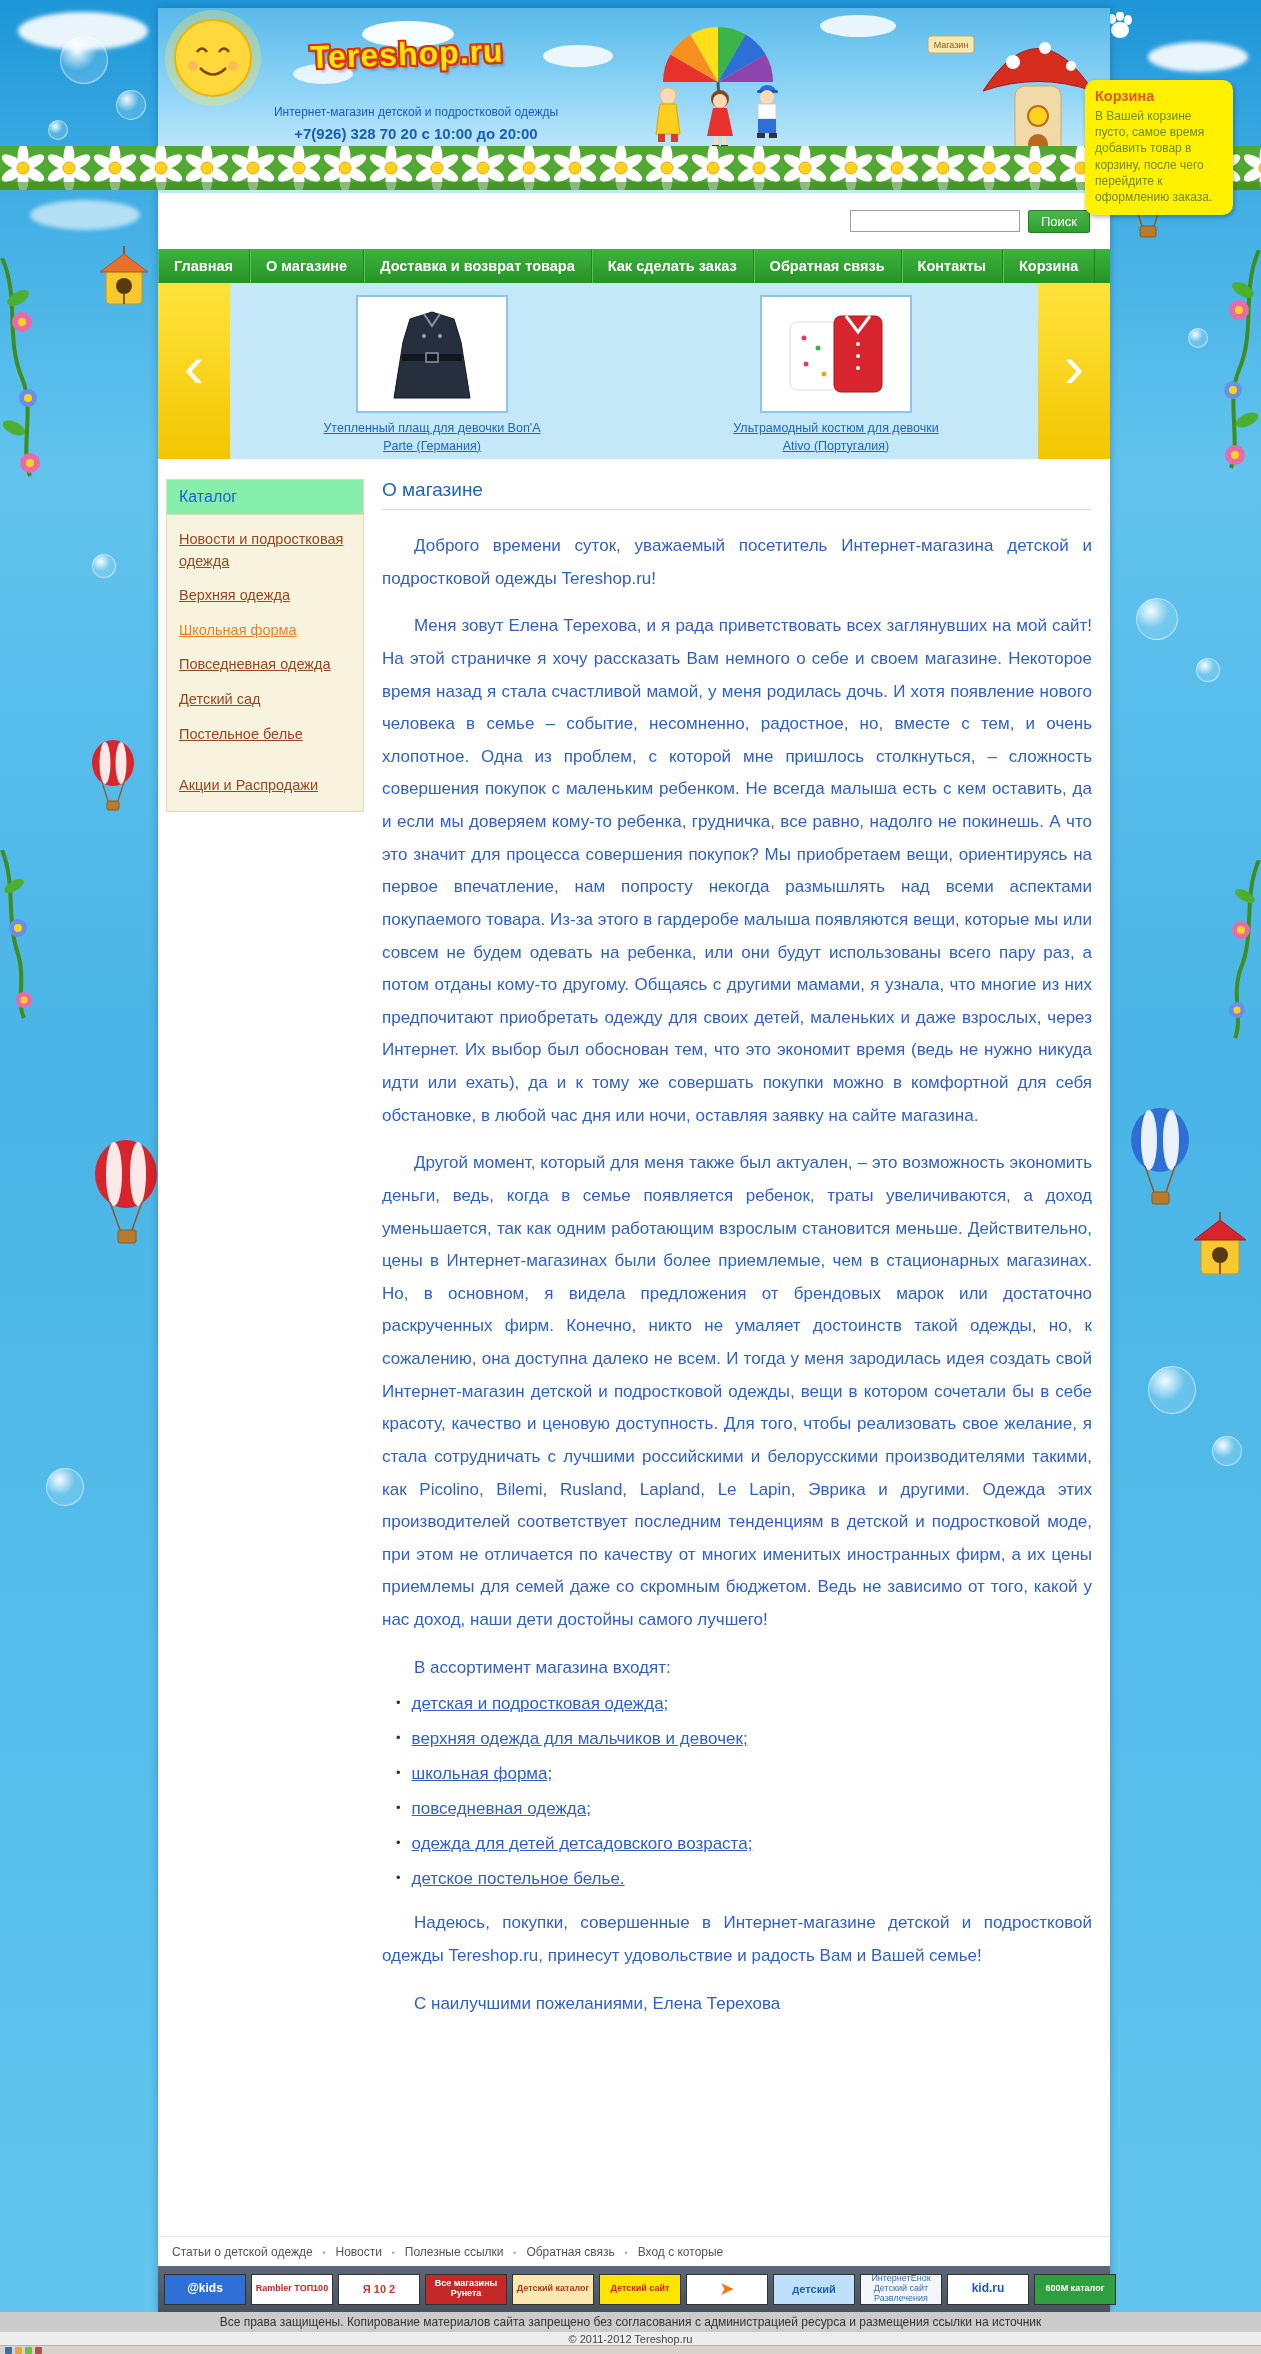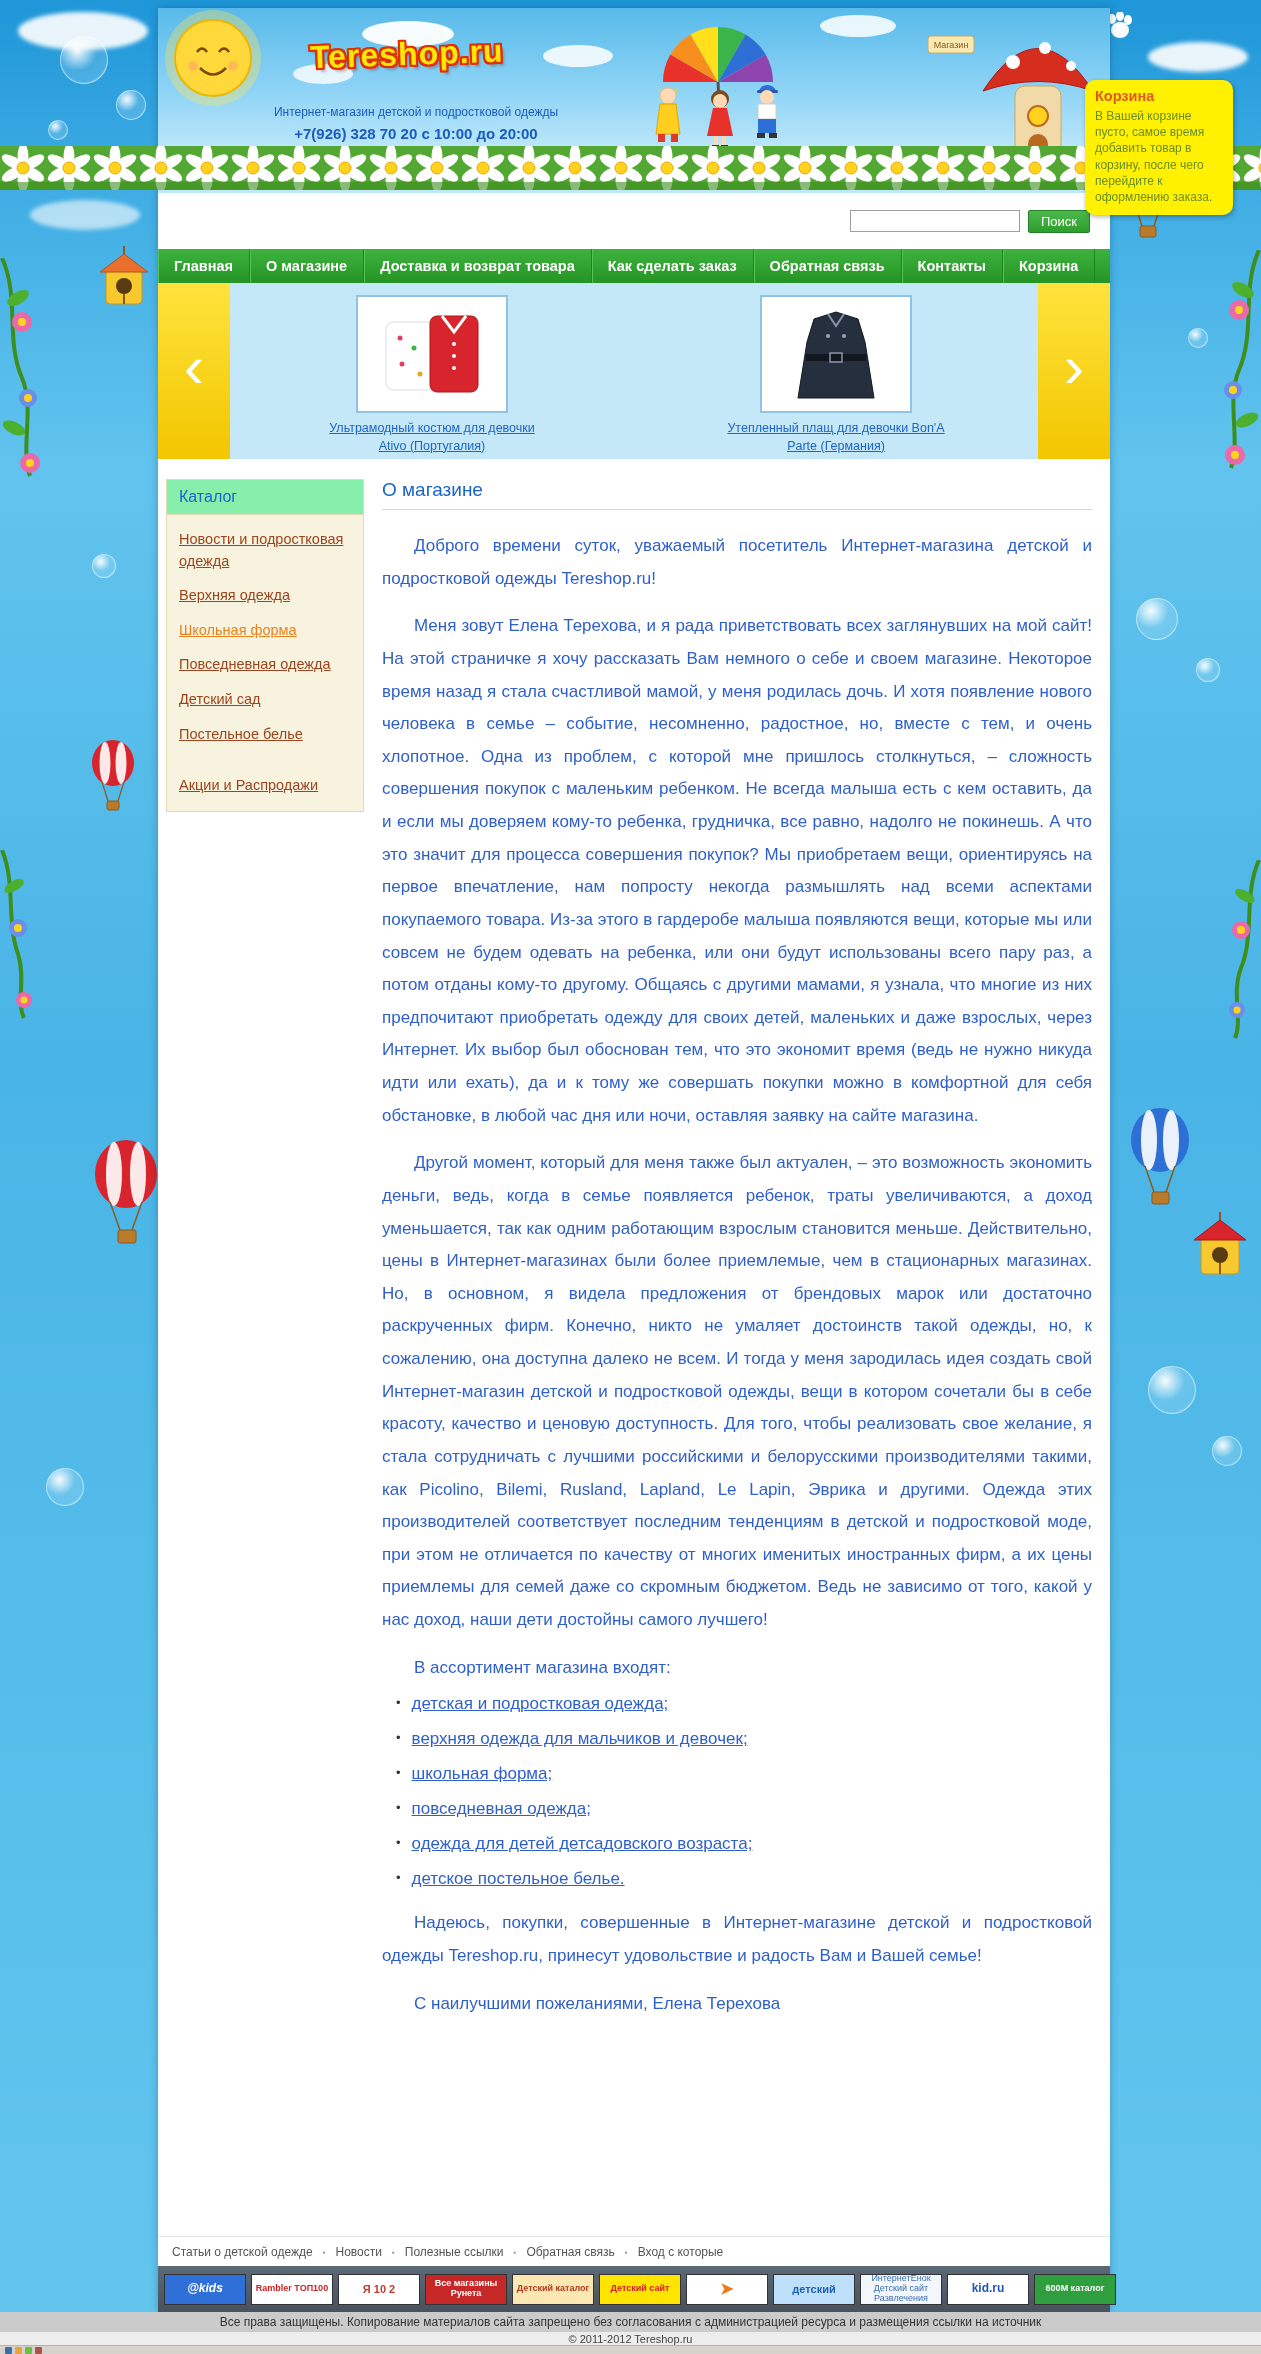--- a/index.html
+++ b/index.html
@@ -290,46 +290,46 @@
     <a class="nav-item">Контакты</a>
     <a class="nav-item">Корзина</a>
   </nav>
 
   <div class="carousel">
     <div class="car-arrow prev"></div>
     <div class="car-items">
       <div class="product">
         <div class="product-frame">
           <svg width="120" height="100">
+            <path d="M60,8 L38,15 L31,38 L22,94 L98,94 L89,38 L82,15 Z" fill="#262F3E" stroke="#141A26"></path>
+            <path d="M52,10 L60,22 L68,10" fill="none" stroke="#8A94A8" stroke-width="2"></path>
+            <rect x="30" y="50" width="60" height="7" fill="#11161F"></rect>
+            <rect x="54" y="49" width="12" height="9" fill="none" stroke="#8A94A8" stroke-width="1.5"></rect>
+            <circle cx="52" cy="32" r="2" fill="#9AA4B8"></circle>
+              <circle cx="68" cy="32" r="2" fill="#9AA4B8"></circle>
+          </svg>
+        </div>
+        <span class="product-title">Утепленный плащ для девочки Bon'A Parte (Германия)</span>
+      </div>
+      <div class="product">
+        <div class="product-frame">
+          <svg width="120" height="100">
             <rect x="14" y="18" width="52" height="68" rx="8" fill="#fff" stroke="#DDD"></rect>
             <circle cx="28" cy="34" r="2.5" fill="#E04060"></circle>
               <circle cx="42" cy="44" r="2.5" fill="#3BB54A"></circle>
             <circle cx="30" cy="60" r="2.5" fill="#E04060"></circle>
               <circle cx="48" cy="70" r="2.5" fill="#E8A81E"></circle>
             <rect x="58" y="12" width="48" height="76" rx="7" fill="#D8242C" stroke="#A81818"></rect>
             <path d="M70,12 L82,28 L94,12" fill="none" stroke="#fff" stroke-width="3"></path>
             <circle cx="82" cy="40" r="2" fill="#fff"></circle>
               <circle cx="82" cy="52" r="2" fill="#fff"></circle>
               <circle cx="82" cy="64" r="2" fill="#fff"></circle>
           </svg>
         </div>
         <span class="product-title">Ультрамодный костюм для девочки Ativo (Португалия)</span>
-      </div>
-      <div class="product">
-        <div class="product-frame">
-          <svg width="120" height="100">
-            <path d="M60,8 L38,15 L31,38 L22,94 L98,94 L89,38 L82,15 Z" fill="#262F3E" stroke="#141A26"></path>
-            <path d="M52,10 L60,22 L68,10" fill="none" stroke="#8A94A8" stroke-width="2"></path>
-            <rect x="30" y="50" width="60" height="7" fill="#11161F"></rect>
-            <rect x="54" y="49" width="12" height="9" fill="none" stroke="#8A94A8" stroke-width="1.5"></rect>
-            <circle cx="52" cy="32" r="2" fill="#9AA4B8"></circle>
-              <circle cx="68" cy="32" r="2" fill="#9AA4B8"></circle>
-          </svg>
-        </div>
-        <span class="product-title">Утепленный плащ для девочки Bon'A Parte (Германия)</span>
       </div>
     </div>
     <div class="car-arrow next"></div>
   </div>
 
   <div class="content">
     <aside class="sidebar">
       <div class="sidebar-box">
         <div class="sidebar-title">Каталог</div>
         <ul class="sidebar-list">
@@ -365,21 +365,21 @@
 
   <div class="footer-links">
     <a>Статьи о детской одежде</a>
     <a>Новости</a>
     <a>Полезные ссылки</a>
     <a>Обратная связь</a>
     <a>Вход с которые</a>
   </div>
 
   <div class="banner-strip">
-    <div class="banner" style="background:#2F6FD8;color:#FFFFFF;font-style:italic;font-weight:bold;font-size:12px">@kids</div>
+    <div class="banner" style="background:#2F6FD8;color:#FFFFFF;font-weight:bold;font-size:12px">@kids</div>
     <div class="banner" style="background:#FFFFFF;color:#D01F1F;font-weight:bold">Rambler ТОП100</div>
     <div class="banner" style="background:#FFFFFF;color:#C43A2F;font-weight:bold;font-size:11px">Я 10 2</div>
     <div class="banner" style="background:#C62828;color:#FFFFFF;font-weight:bold">Все магазины Рунета</div>
     <div class="banner" style="background:#FBE7B2;color:#B03A1E;font-weight:bold">Детский каталог</div>
     <div class="banner" style="background:#FFE400;color:#D02020;font-weight:bold">Детский сайт</div>
     <div class="banner" style="background:#FFFFFF;color:#F07818;font-size:16px;font-weight:bold">➤</div>
     <div class="banner" style="background:#BFE0FA;color:#1B5FAF;font-weight:bold;font-size:11px">детский</div>
     <div class="banner" style="background:#F3F7FB;color:#3A6FB0">ИнтернетЁнок Детский сайт Развлечения</div>
     <div class="banner" style="background:#FFFFFF;color:#2255BB;font-weight:bold;font-size:12px">kid.ru</div>
     <div class="banner" style="background:#2E9E3F;color:#FFFFFF;font-weight:bold">600M каталог</div>

